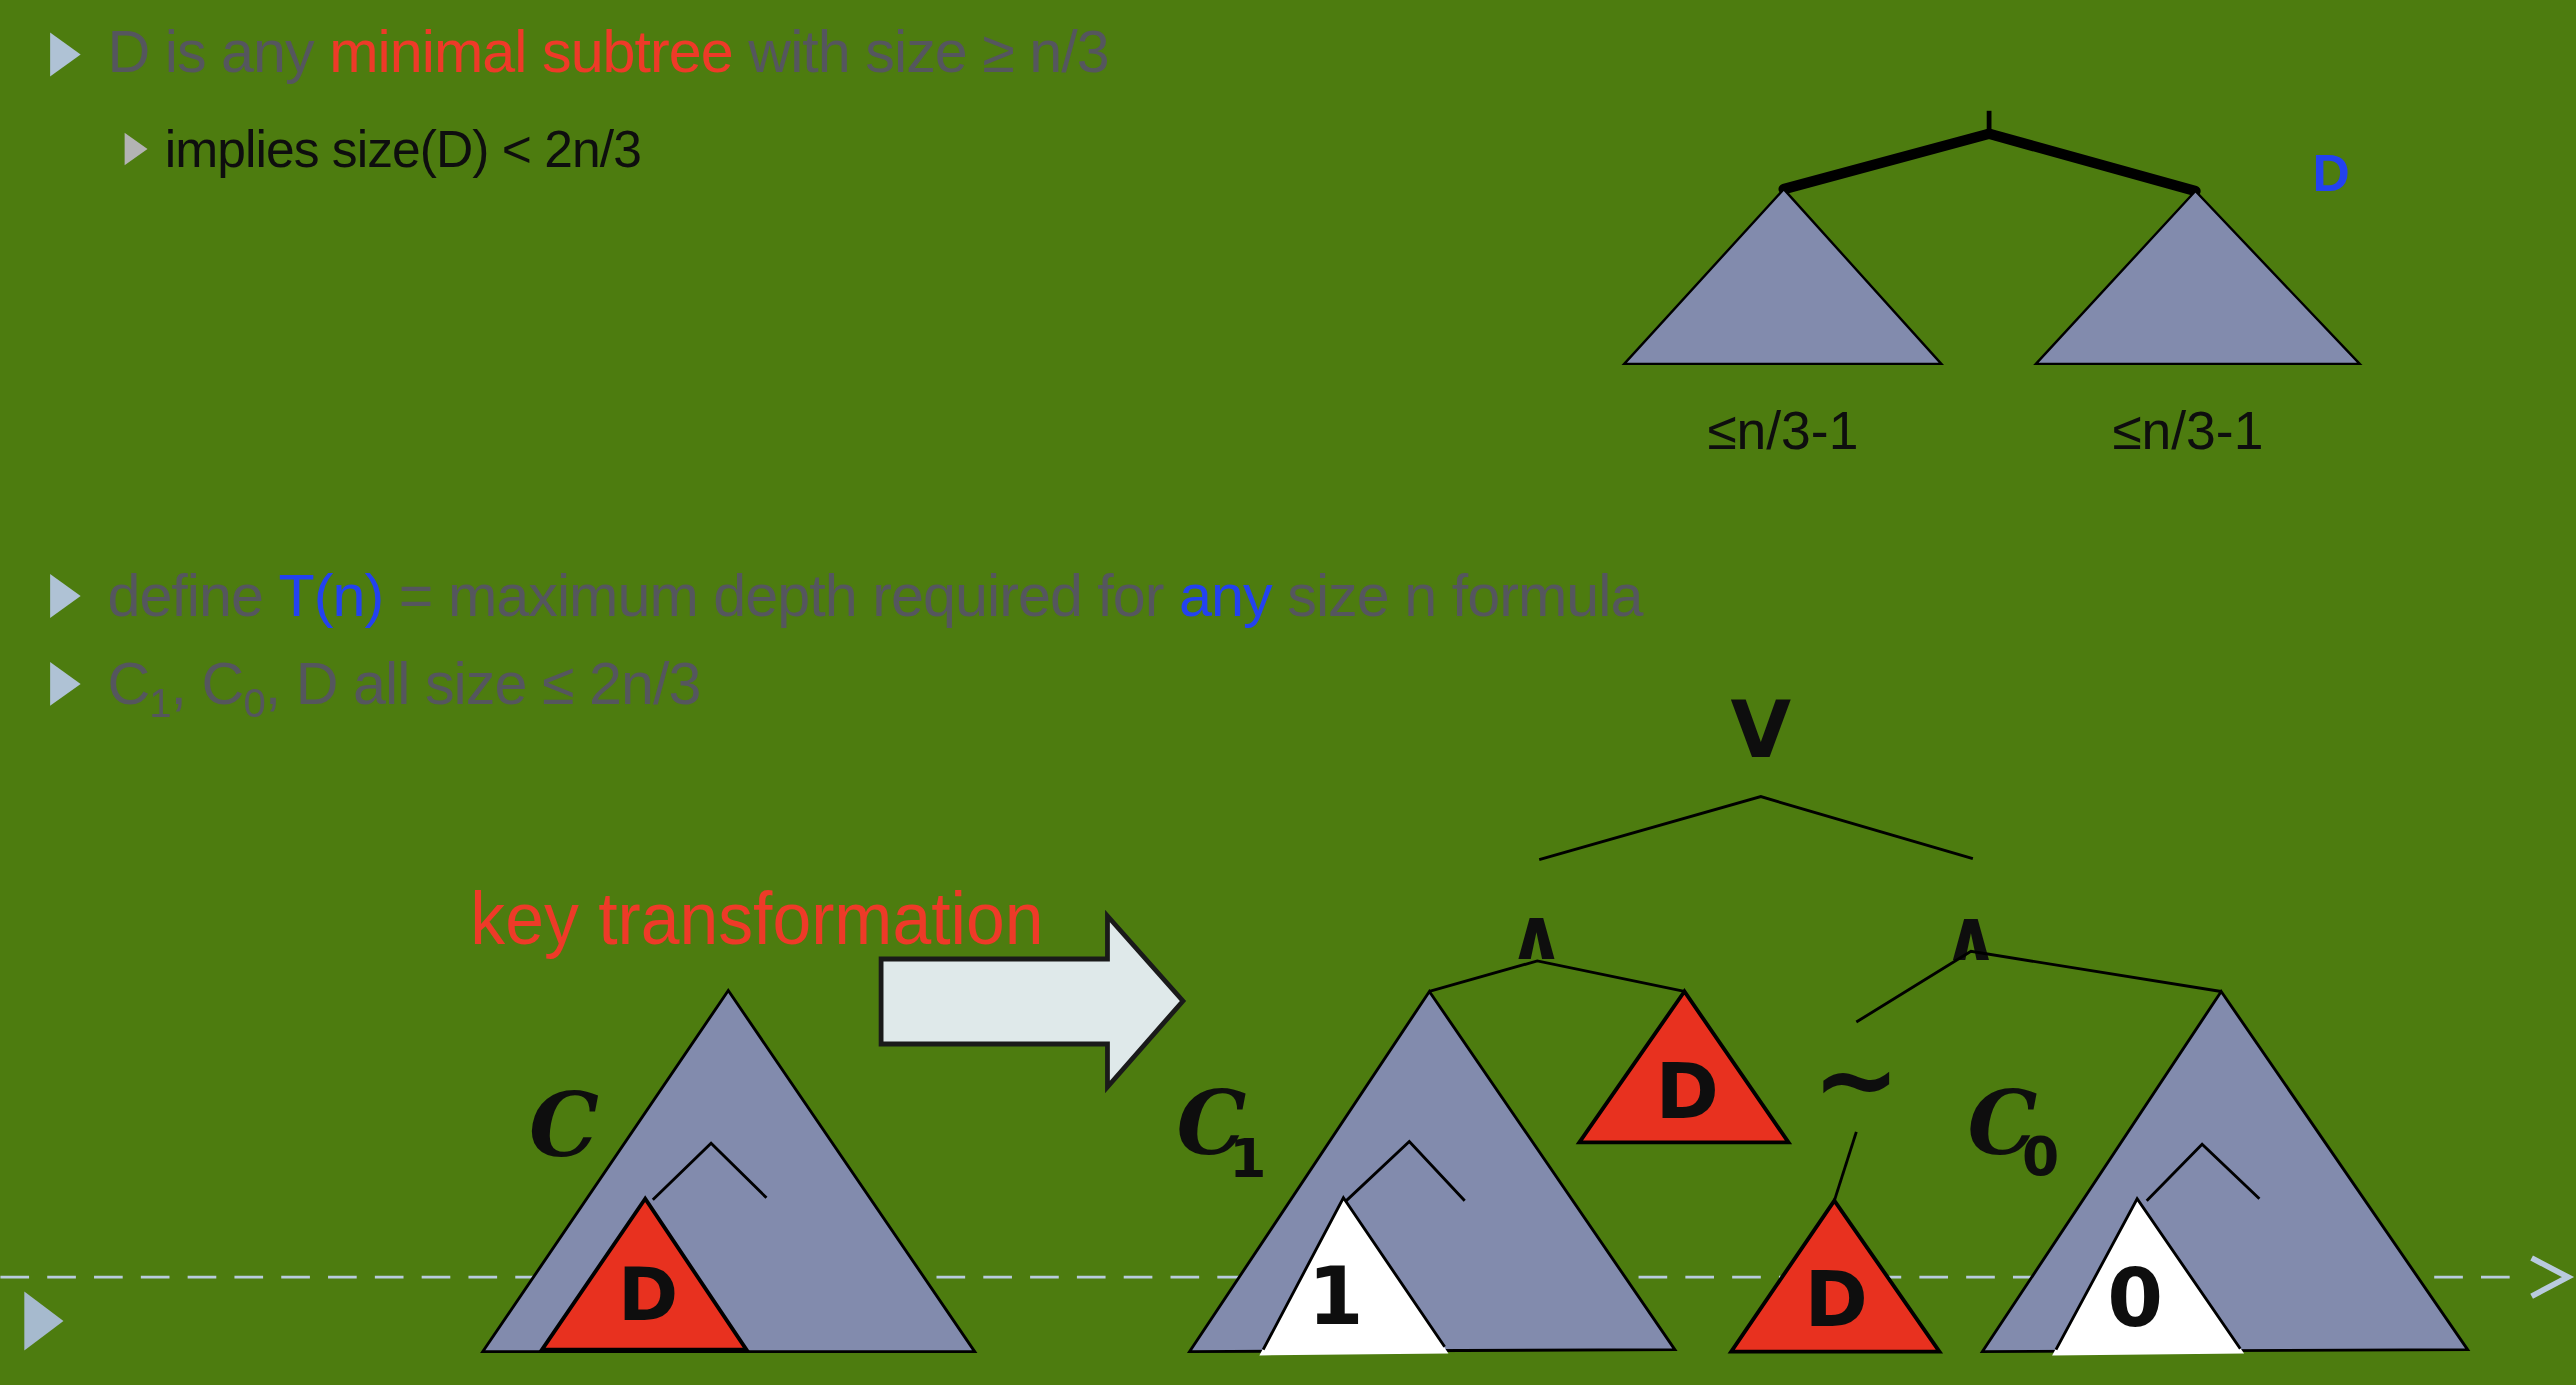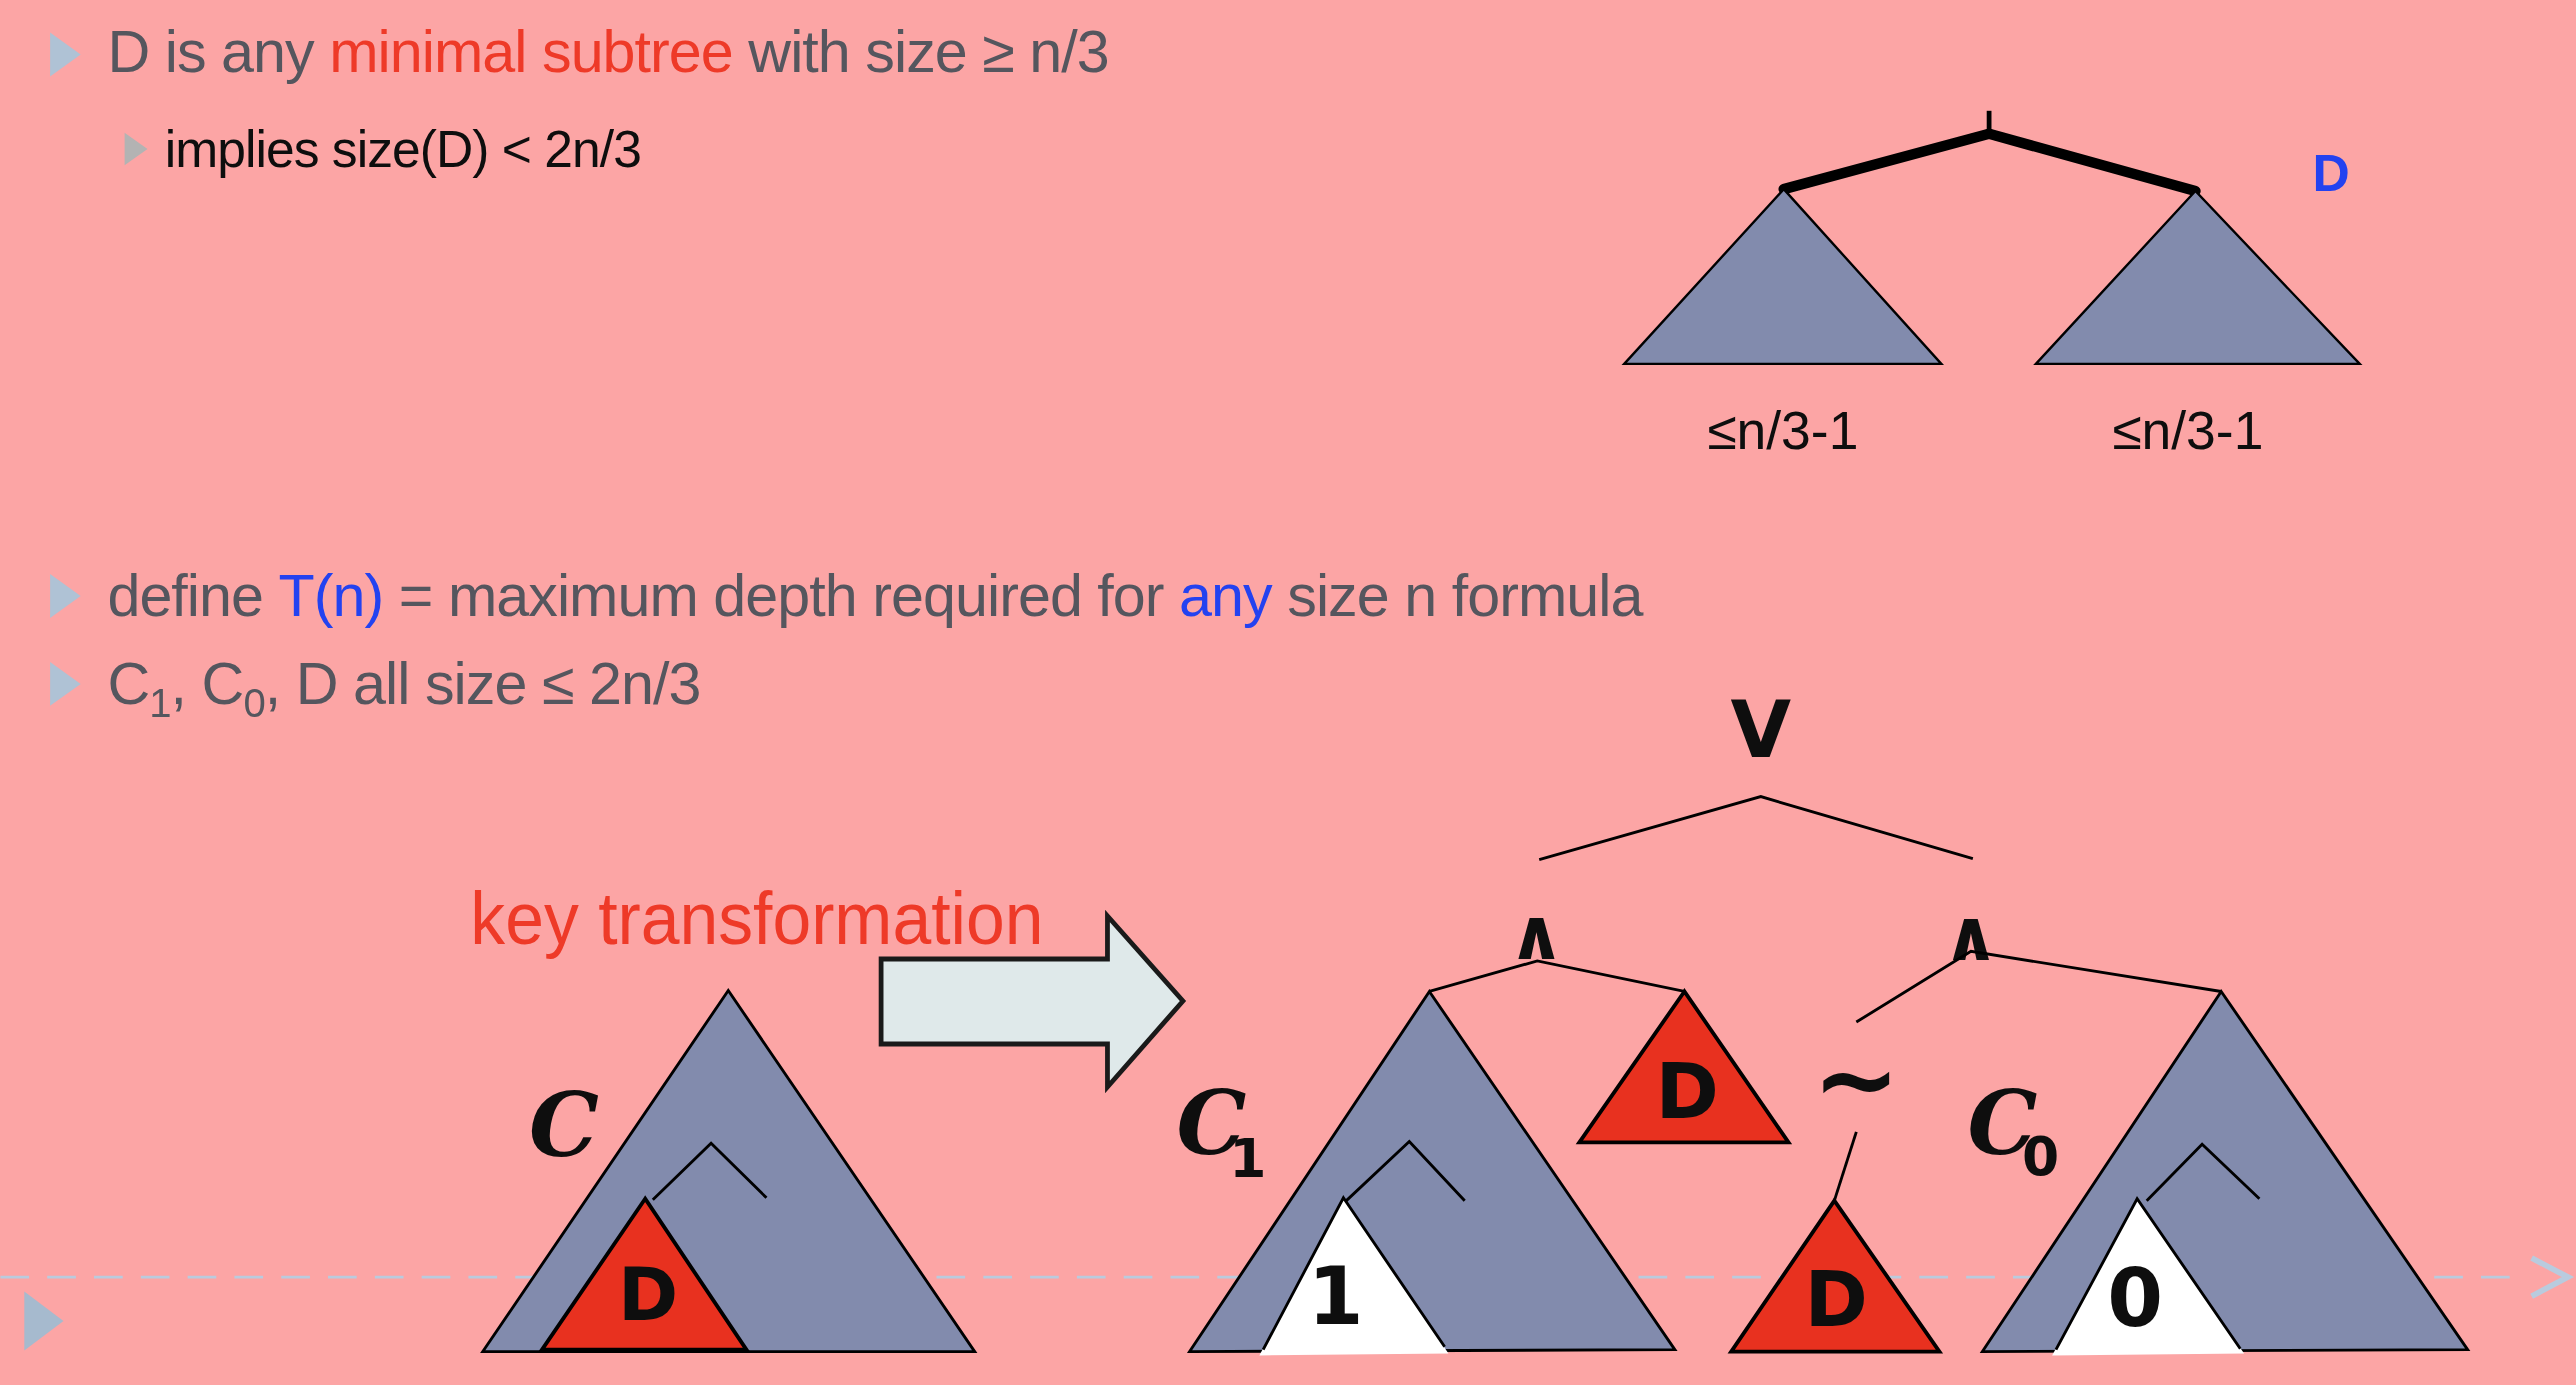--- a/index.html
+++ b/index.html
@@ -1,19 +1,19 @@
 <!DOCTYPE html>
 <html><head>
 <meta charset="utf-8">
 <style>
   html,body{margin:0;padding:0;background:#ffffff;}
   #slide{
     position:relative;
     width:2576px;height:1385px;
-    background:#fca5a5;
+    background:#4d7c0f;
     overflow:hidden;
     font-family:"Liberation Sans",sans-serif;
   }
   svg{position:absolute;left:0;top:0;}
   text{font-family:"Liberation Sans",sans-serif;}
   .body-text{fill:#55565E;letter-spacing:-1px;}
   .black-text{fill:#0E0E0E;letter-spacing:-1px;}
   .red-seg{fill:#EE3A28;}
   .blue-seg{fill:#2342F0;}
   .size-label{fill:#0E0E0E;}

